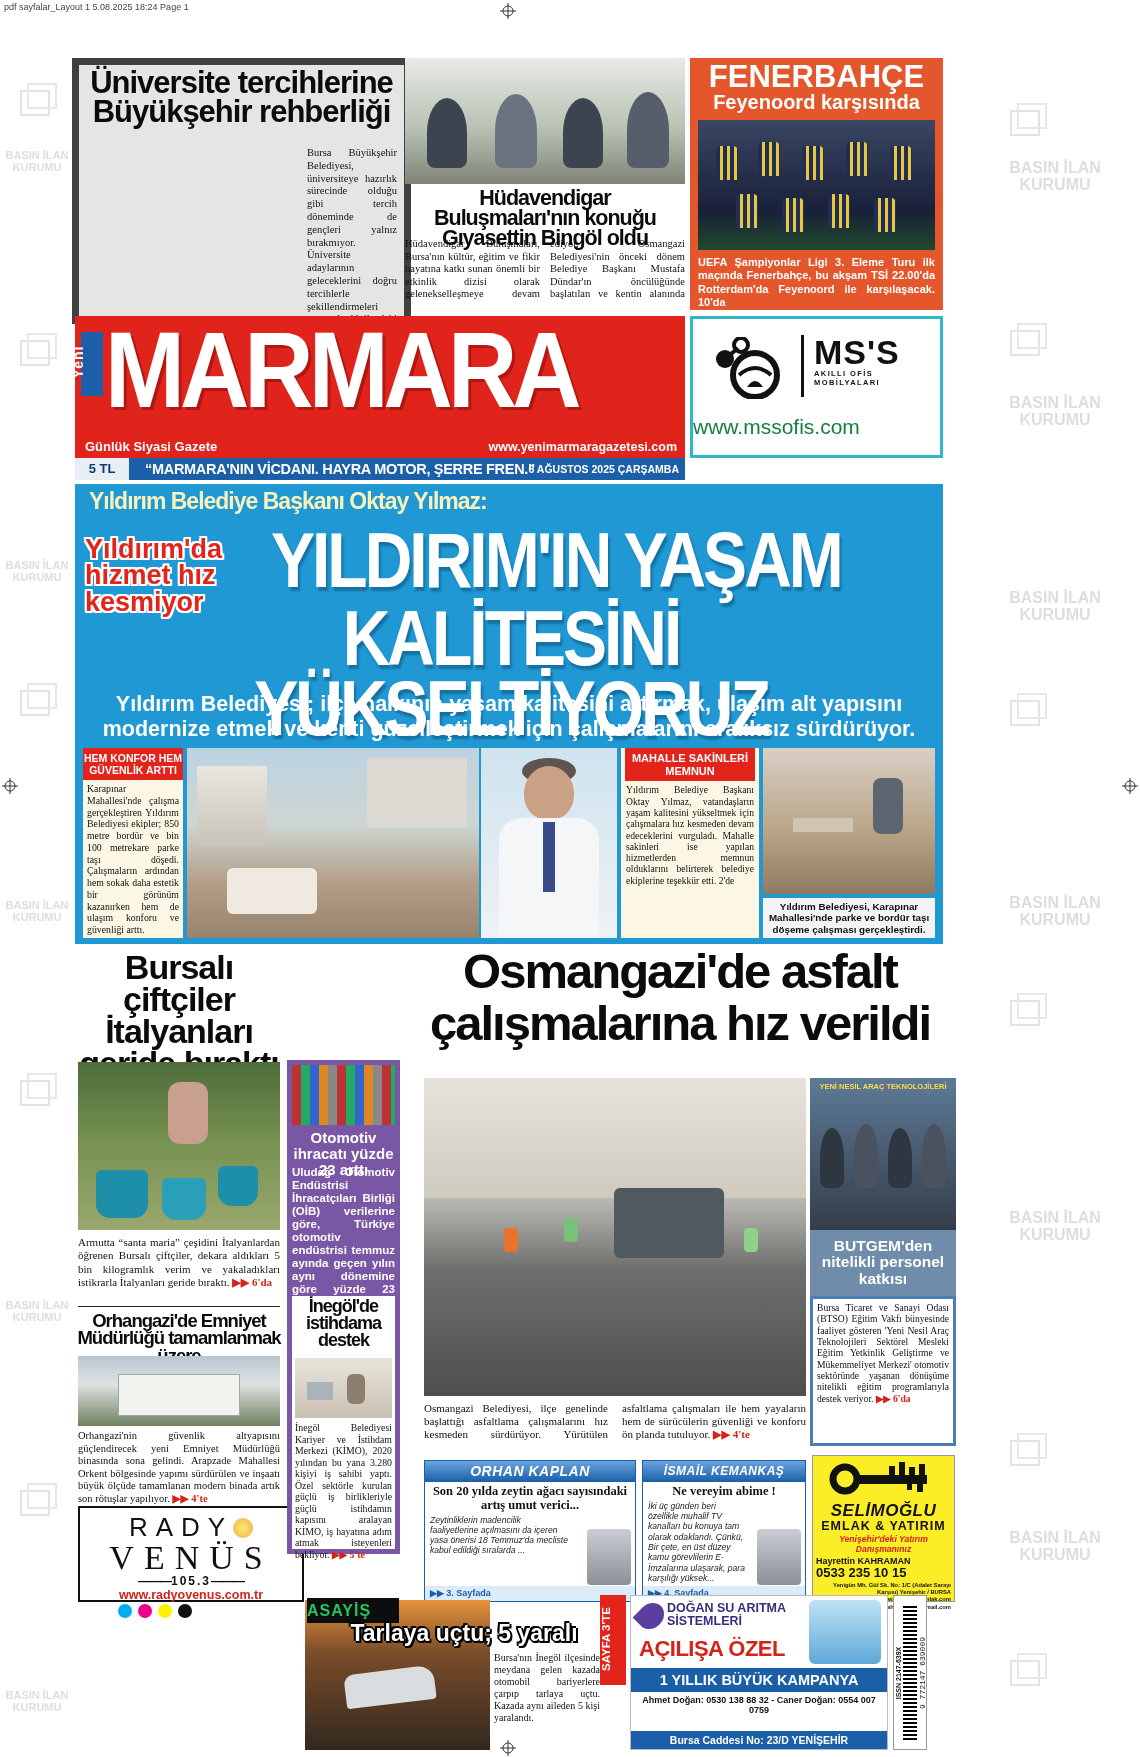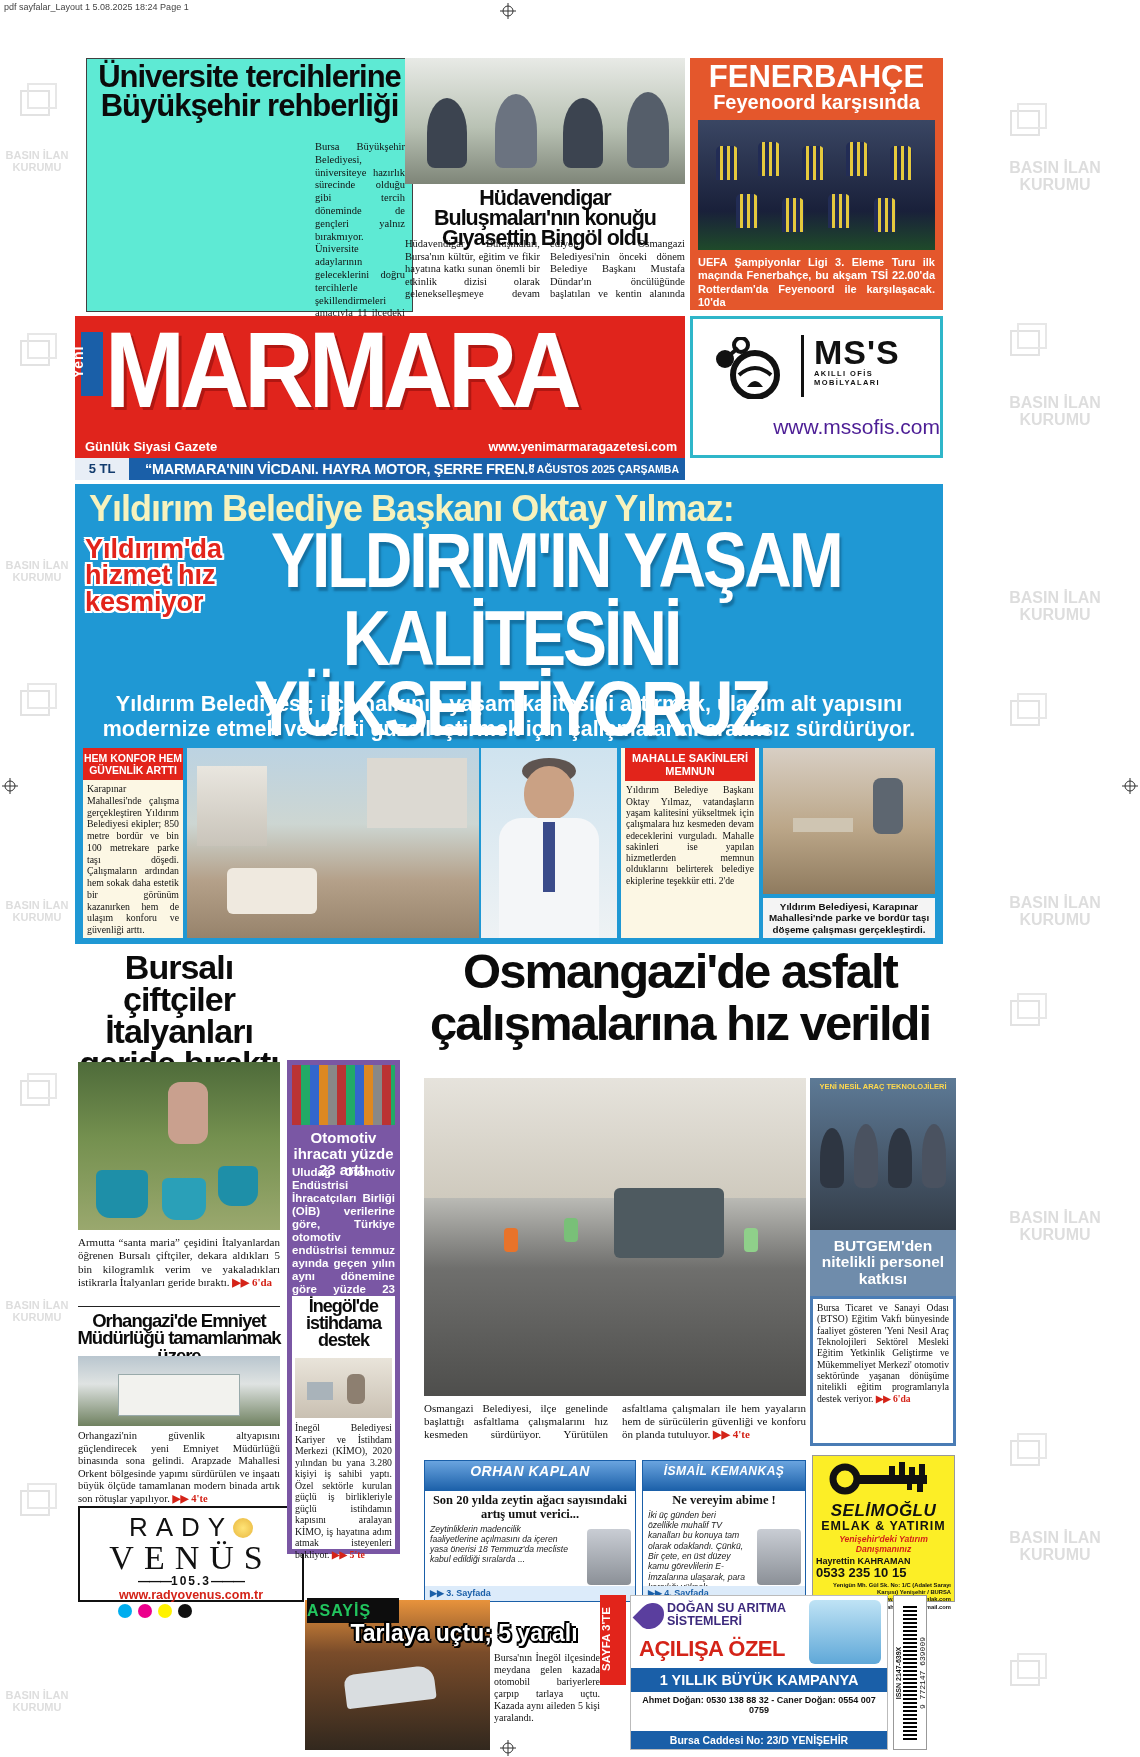--- a/index.html
+++ b/index.html
@@ -10,21 +10,21 @@
   .just{text-align:justify;}
   .ref{color:#d42318;font-weight:bold;white-space:nowrap;}
   .hl{font-weight:900;letter-spacing:-1px;line-height:.94;color:#0b0b0b;}
   
   .wm{position:absolute;color:#c3c3c3;opacity:.55;font-weight:bold;text-align:center;line-height:1.05;pointer-events:none;}
   .cube{position:absolute;width:26px;height:22px;border:2px solid #cfcfcf;opacity:.6;pointer-events:none;}
   .cube::before{content:"";position:absolute;left:5px;top:-9px;width:26px;height:22px;border:2px solid #d8d8d8;}
   .regmark{position:absolute;width:16px;height:16px;}
   .regmark svg{display:block;}
   
-  .boxA{left:86px;top:58px;width:325px;height:252px;background:#5eead4;border:1px solid #404040;}
+  .boxA{left:72px;top:58px;width:325px;height:252px;background:#e5e5e5;border:7px solid #404040;}
   .boxA .hl{font-size:31px;text-align:center;padding-top:3px;}
   .photo{position:absolute;overflow:hidden;}
   .uni-photo{left:8px;top:84px;width:214px;height:160px;background:linear-gradient(180deg,#9aa7b5 0%,#cfd6da 45%,#6b6f74 100%);}
   .uni-banner{position:absolute;left:0;top:6px;width:170px;height:70px;background:#1b63b5;color:#fff;
               font-weight:900;font-size:12px;padding:6px 4px;line-height:1.2;}
   .uni-banner .script{color:#ffd94d;font-style:italic;font-weight:bold;}
   .boxA .body{position:absolute;left:228px;top:82px;width:90px;font-size:10.5px;line-height:1.22;}
   .boxB{left:405px;top:58px;width:280px;height:252px;}
   .mid-photo{left:0;top:0;width:280px;height:126px;background:linear-gradient(180deg,#e8eae6 0%,#b9c2b4 55%,#7e8578 100%);}
   .figure{position:absolute;border-radius:50% 50% 8px 8px;background:#3c4450;}
@@ -49,24 +49,24 @@
   .mastbar{left:75px;top:458px;width:610px;height:22px;background:#1a5fa8;color:#fff;}
   .mastbar .price{position:absolute;left:0;top:0;width:54px;height:22px;background:#e8eef6;color:#123c6e;
                   font-weight:900;font-size:13px;text-align:center;line-height:22px;}
   .mastbar .slogan{position:absolute;left:70px;top:3px;font-weight:900;font-size:14.5px;letter-spacing:-.3px;}
   .mastbar .date{position:absolute;right:6px;top:5px;font-weight:900;font-size:10.5px;}
   .mssbox{left:690px;top:316px;width:253px;height:142px;background:#fff;border:3px solid #2fb6c9;box-sizing:border-box;}
   .mss-icon{position:absolute;left:18px;top:18px;width:72px;height:62px;}
   .mss-text{position:absolute;left:108px;top:16px;border-left:3px solid #111;padding-left:10px;height:62px;}
   .mss-brand{font-weight:900;font-size:34px;letter-spacing:1px;line-height:1;}
   .mss-sub{font-size:7.5px;letter-spacing:1.4px;font-weight:bold;}
-  .mss-site{position:absolute;left:0;width:247px;top:96px;text-align:right;font-size:21px;color:#4c1d95;}
+  .mss-site{position:absolute;left:0;width:247px;top:96px;text-align:left;font-size:21px;color:#15803d;}
   
   .lead{left:75px;top:484px;width:868px;height:460px;background:#1f98d4;}
-  .kicker{position:absolute;left:14px;top:4px;font-weight:900;font-size:36px;letter-spacing:-1px;color:#f7f2bd;text-align:right;}
+  .kicker{position:absolute;left:14px;top:4px;font-weight:900;font-size:23px;letter-spacing:-1px;color:#f7f2bd;text-align:right;}
   .sidered{position:absolute;left:10px;top:52px;font-weight:900;font-size:27px;line-height:.98;color:#e2241b;
            text-shadow:-2px 0 #fff,2px 0 #fff,0 -2px #fff,0 2px #fff,-2px -2px #fff,2px 2px #fff,-2px 2px #fff,2px -2px #fff;}
   .leadh1{position:absolute;color:#fff;font-weight:900;letter-spacing:-3px;line-height:.9;
           transform:scaleY(1.18);transform-origin:top left;text-shadow:2px 3px 2px rgba(0,40,70,.35);}
   .leadh1a{left:196px;top:42px;font-size:66px;}
   .leadh1b{left:12px;top:120px;font-size:66px;width:848px;text-align:center;}
   .deck{position:absolute;left:14px;top:208px;width:840px;color:#fff;font-weight:800;font-size:21.5px;line-height:1.14;text-align:center;}
   .prow{position:absolute;left:8px;top:264px;width:852px;height:190px;}
   .ltext{position:absolute;left:0;top:0;width:100px;height:190px;background:#fcf7e4;}
   .redlabel{background:#e2241b;color:#fff;font-weight:900;text-align:center;line-height:1.15;}
@@ -121,21 +121,21 @@
   .osm-body{left:424px;top:1402px;width:382px;height:52px;column-count:2;column-gap:14px;font-size:11px;line-height:1.2;}
   .butgem{left:810px;top:1078px;width:146px;height:368px;}
   .but-photo{position:absolute;left:0;top:0;width:146px;height:152px;background:linear-gradient(180deg,#5d7a96 0%,#47586b 55%,#333d49 100%);}
   .but-banner{position:absolute;left:0;top:4px;width:146px;color:#ffd94d;font-weight:900;font-size:7.5px;text-align:center;}
   .but-hl{position:absolute;left:0;top:152px;width:146px;height:66px;background:#6f8cab;color:#fff;
           font-weight:900;font-size:15.5px;text-align:center;line-height:1.05;padding-top:8px;box-sizing:border-box;}
   .but-body{position:absolute;left:0;top:218px;width:146px;height:150px;border:3px solid #4a7cb5;box-sizing:border-box;
             background:#fff;font-size:9.6px;line-height:1.18;padding:3px 4px;}
   
   .colbox{position:absolute;border:1.5px solid #1a5fa8;background:#fff;box-sizing:border-box;}
-  .colhead{height:30px;background:linear-gradient(180deg,#6aa4df,#1a5fa8);color:#fff;font-style:italic;
+  .colhead{height:21px;background:linear-gradient(180deg,#6aa4df,#1a5fa8);color:#fff;font-style:italic;
            font-weight:900;font-size:14px;text-align:center;line-height:21px;letter-spacing:.5px;}
   .coltitle{font-family:"Liberation Serif",serif;font-weight:bold;font-size:12.5px;text-align:center;line-height:1.1;padding:3px 4px 1px;}
   .colteaser{font-style:italic;font-size:8.6px;line-height:1.2;padding:1px 5px;color:#222;}
   .colphoto{position:absolute;right:4px;bottom:16px;width:44px;height:56px;background:linear-gradient(180deg,#c9cdd4,#8b9097);border-radius:4px;}
   .colfoot{position:absolute;left:0;bottom:0;width:100%;height:15px;background:#dcebfa;color:#1a5fa8;
            font-weight:900;font-size:9px;line-height:15px;padding-left:5px;box-sizing:border-box;}
   
   .selim{left:812px;top:1455px;width:143px;height:147px;background:#fcee26;border:1px solid #999;box-sizing:border-box;text-align:center;}
   .selim .brand{font-weight:900;font-size:17px;font-style:italic;letter-spacing:.5px;line-height:1;}
   .selim .l2{font-weight:900;font-size:12.5px;letter-spacing:1px;}

